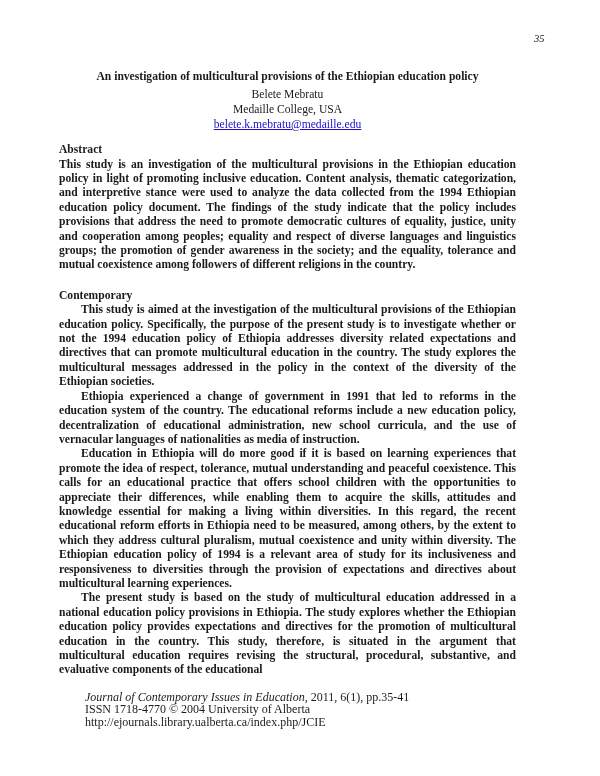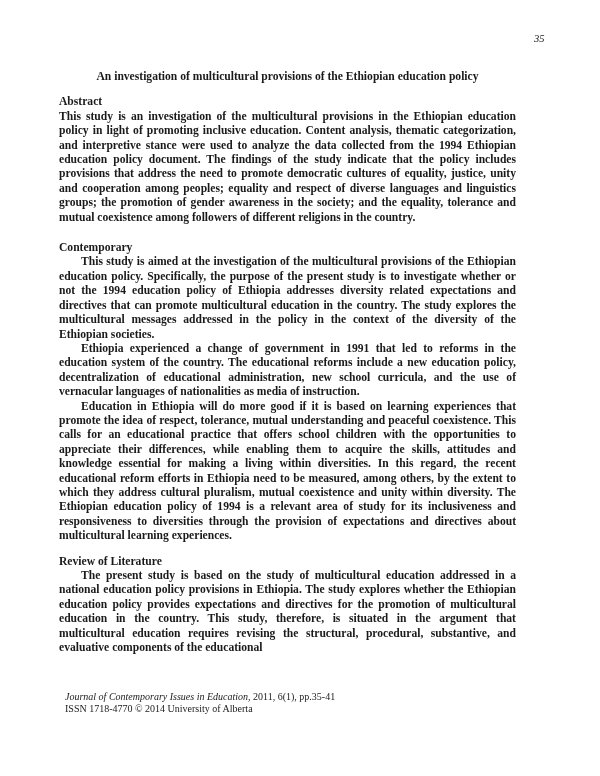--- a/index.html
+++ b/index.html
@@ -23,42 +23,47 @@
     .author-block { text-align: center; margin: 0; }
     .author-block div { line-height: 14.6px; }
     .email { color: #1a0dcc; text-decoration: underline; }
     .heading {
       text-align: left; font-weight: bold; margin: 11px 0 0 0;
     }
     .heading.intro { margin-top: 16px; }
     p { margin: 0; text-align: justify; font-weight: bold; }
     p.indent { text-indent: 22px; }
     .footer {
-      position: absolute; left: 65px; top: 691px;
-      font-size: 10px; line-height: 12.4px;
+      position: absolute; left: 85px; top: 691px;
+      font-size: 12px; line-height: 12.4px;
     }
     .footer .journal { font-style: italic; }
   </style>
 </head>
 <body>
 
 <div class="page-number">35</div>
 
 <div class="content">
   <div class="title">An investigation of multicultural provisions of the Ethiopian education policy</div>
 
+  <div class="author-block">
+    <div>Belete Mebratu</div>
+    <div>Medaille College, USA</div>
+    <div><a class="email" title="belete.k.mebratu@medaille.edu">belete.k.mebratu@medaille.edu</a></div>
+  </div>
 
   <div class="heading">Abstract</div>
   <p>This study is an investigation of the multicultural provisions in the Ethiopian education policy in light of promoting inclusive education. Content analysis, thematic categorization, and interpretive stance were used to analyze the data collected from the 1994 Ethiopian education policy document. The findings of the study indicate that the policy includes provisions that address the need to promote democratic cultures of equality, justice, unity and cooperation among peoples; equality and respect of diverse languages and linguistics groups; the promotion of gender awareness in the society; and the equality, tolerance and mutual coexistence among followers of different religions in the country.</p>
 
   <div class="heading intro">Contemporary</div>
   <p class="indent">This study is aimed at the investigation of the multicultural provisions of the Ethiopian education policy. Specifically, the purpose of the present study is to investigate whether or not the 1994 education policy of Ethiopia addresses diversity related expectations and directives that can promote multicultural education in the country. The study explores the multicultural messages addressed in the policy in the context of the diversity of the Ethiopian societies.</p>
   <p class="indent">Ethiopia experienced a change of government in 1991 that led to reforms in the education system of the country. The educational reforms include a new education policy, decentralization of educational administration, new school curricula, and the use of vernacular languages of nationalities as media of instruction.</p>
   <p class="indent">Education in Ethiopia will do more good if it is based on learning experiences that promote the idea of respect, tolerance, mutual understanding and peaceful coexistence. This calls for an educational practice that offers school children with the opportunities to appreciate their differences, while enabling them to acquire the skills, attitudes and knowledge essential for making a living within diversities. In this regard, the recent educational reform efforts in Ethiopia need to be measured, among others, by the extent to which they address cultural pluralism, mutual coexistence and unity within diversity. The Ethiopian education policy of 1994 is a relevant area of study for its inclusiveness and responsiveness to diversities through the provision of expectations and directives about multicultural learning experiences.</p>
 
-  <div class="heading">Review of Literature</div>
   <p class="indent">The present study is based on the study of multicultural education addressed in a national education policy provisions in Ethiopia. The study explores whether the Ethiopian education policy provides expectations and directives for the promotion of multicultural education in the country. This study, therefore, is situated in the argument that multicultural education requires revising the structural, procedural, substantive, and evaluative components of the educational</p>
 </div>
 
 <div class="footer">
   <div><span class="journal">Journal of Contemporary Issues in Education,</span><span> 2011, 6(1), pp.35-41</span></div>
-  <div>ISSN 1718-4770 © 2014 University of Alberta</div>
+  <div>ISSN 1718-4770 © 2004 University of Alberta</div>
+  <div>http://ejournals.library.ualberta.ca/index.php/JCIE</div>
 </div>
 
 </body></html>

